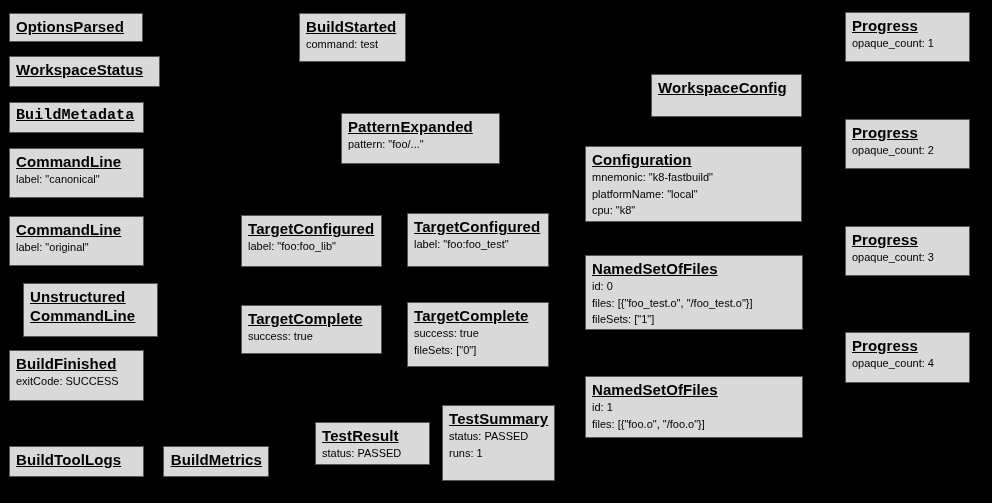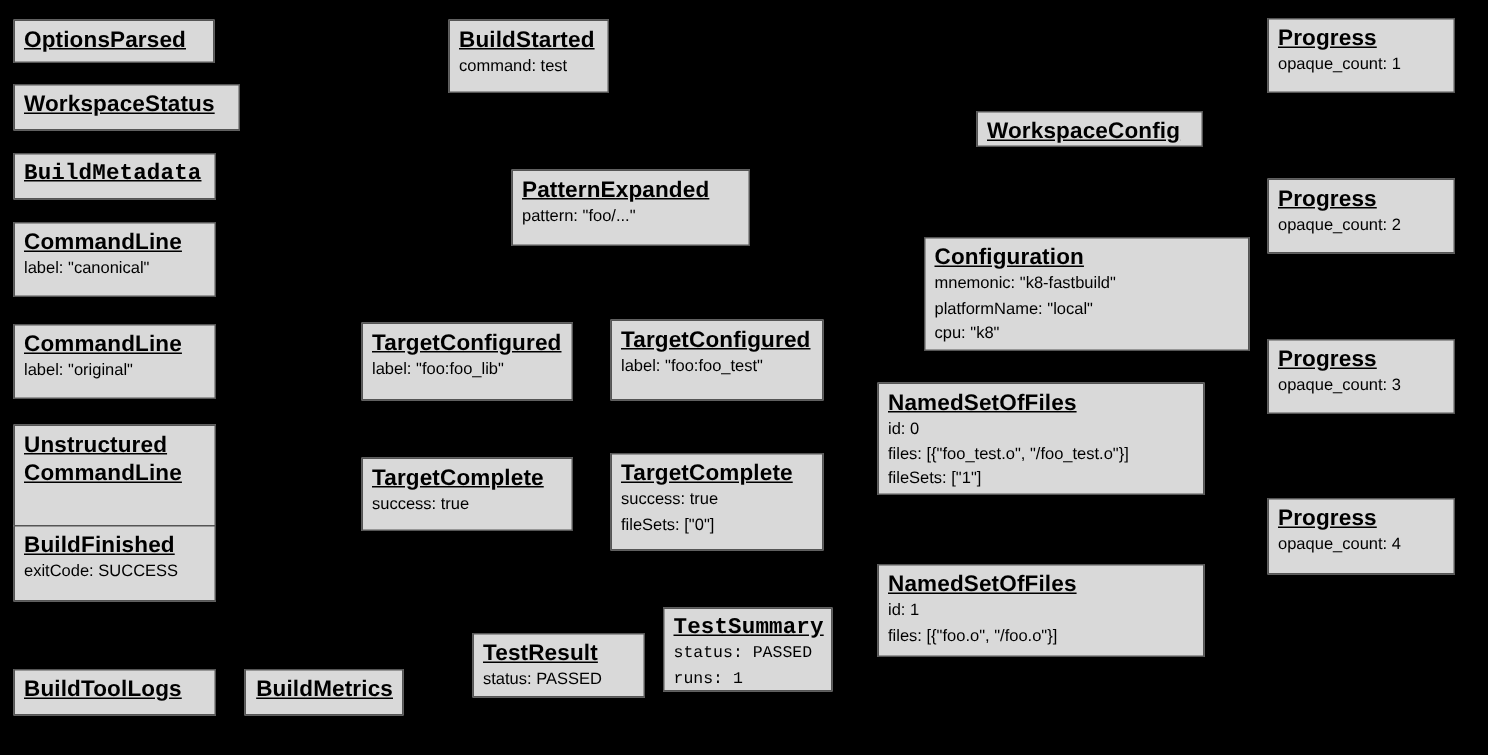--- a/index.html
+++ b/index.html
@@ -58,21 +58,21 @@
     <div class="node-title">BuildMetadata</div>
   </div>
     <div class="node" style="left: 9px; top: 148px; width: 135px; height: 50px;">
     <div class="node-title">CommandLine</div>
   <div class="node-line">label: "canonical"</div>
     </div>
     <div class="node" style="left: 9px; top: 216px; width: 135px; height: 50px;">
     <div class="node-title">CommandLine</div>
   <div class="node-line">label: "original"</div>
     </div>
-    <div class="node" style="left: 9px; top: 283px; width: 135px; height: 68px;">
+    <div class="node" style="left: 23px; top: 283px; width: 135px; height: 54px; text-decoration: underline;">
     <div class="node-title">Unstructured CommandLine</div>
   </div>
     <div class="node" style="left: 9px; top: 350px; width: 135px; height: 51px;">
     <div class="node-title">BuildFinished</div>
   <div class="node-line">exitCode: SUCCESS</div>
     </div>
     <div class="node" style="left: 9px; top: 446px; width: 135px; height: 31px;">
     <div class="node-title">BuildToolLogs</div>
   </div>
     <div class="node" style="left: 163px; top: 446px; width: 106px; height: 31px; text-align: right;">
@@ -100,29 +100,29 @@
     </div>
     <div class="node" style="left: 407px; top: 302px; width: 142px; height: 65px;">
     <div class="node-title">TargetComplete</div>
   <div class="node-line">success: true</div>
       <div class="node-line">fileSets: ["0"]</div>
     </div>
     <div class="node" style="left: 315px; top: 422px; width: 115px; height: 43px;">
     <div class="node-title">TestResult</div>
   <div class="node-line">status: PASSED</div>
     </div>
-    <div class="node" style="left: 442px; top: 405px; width: 113px; height: 56px; font-family: Liberation Mono, monospace;">
+    <div class="node" style="left: 442px; top: 405px; width: 113px; height: 76px;">
     <div class="node-title">TestSummary</div>
   <div class="node-line">status: PASSED</div>
       <div class="node-line">runs: 1</div>
     </div>
-    <div class="node" style="left: 651px; top: 74px; width: 151px; height: 24px;">
+    <div class="node" style="left: 651px; top: 74px; width: 151px; height: 43px;">
     <div class="node-title">WorkspaceConfig</div>
   </div>
-    <div class="node" style="left: 585px; top: 158px; width: 217px; height: 76px; margin-left: 31px;">
+    <div class="node" style="left: 585px; top: 146px; width: 217px; height: 76px;">
     <div class="node-title">Configuration</div>
   <div class="node-line">mnemonic: "k8-fastbuild"</div>
       <div class="node-line">platformName: "local"</div>
       <div class="node-line">cpu: "k8"</div>
     </div>
     <div class="node" style="left: 585px; top: 255px; width: 218px; height: 75px;">
     <div class="node-title">NamedSetOfFiles</div>
   <div class="node-line">id: 0</div>
       <div class="node-line">files: [{"foo_test.o", "/foo_test.o"}]</div>
       <div class="node-line">fileSets: ["1"]</div>

